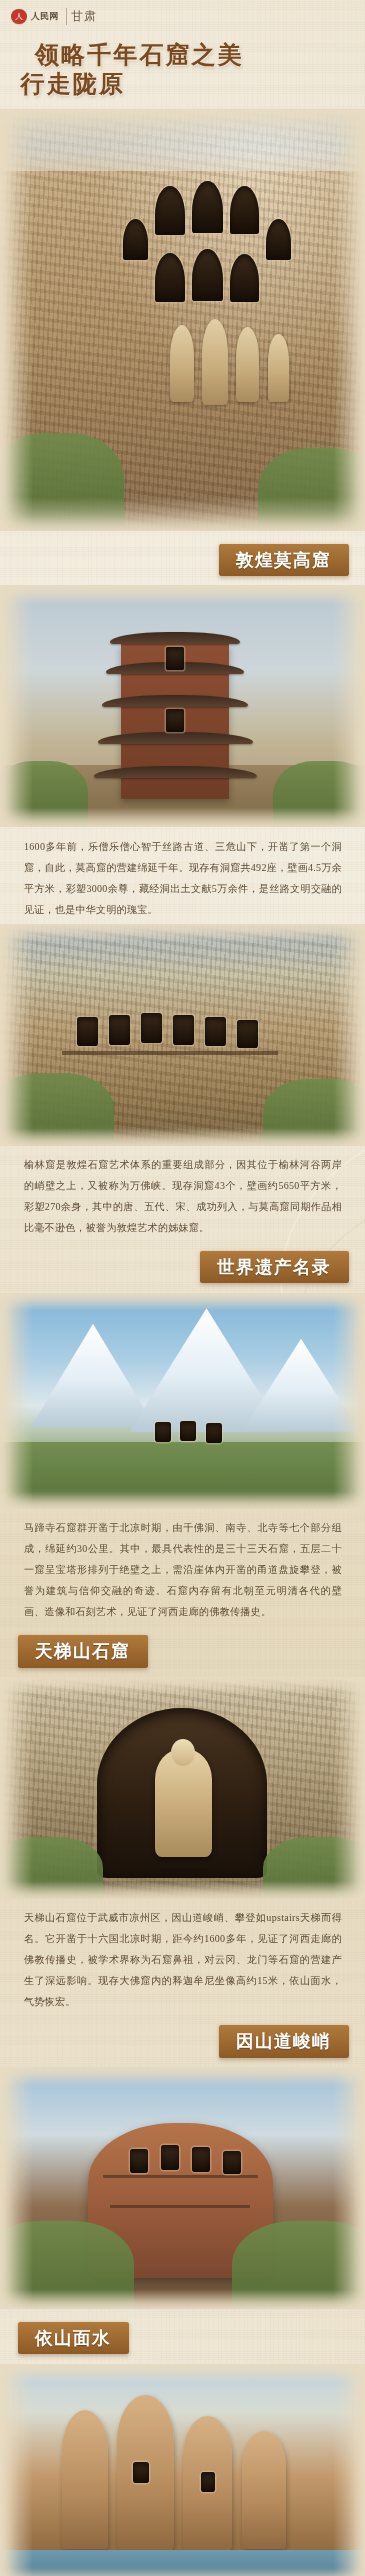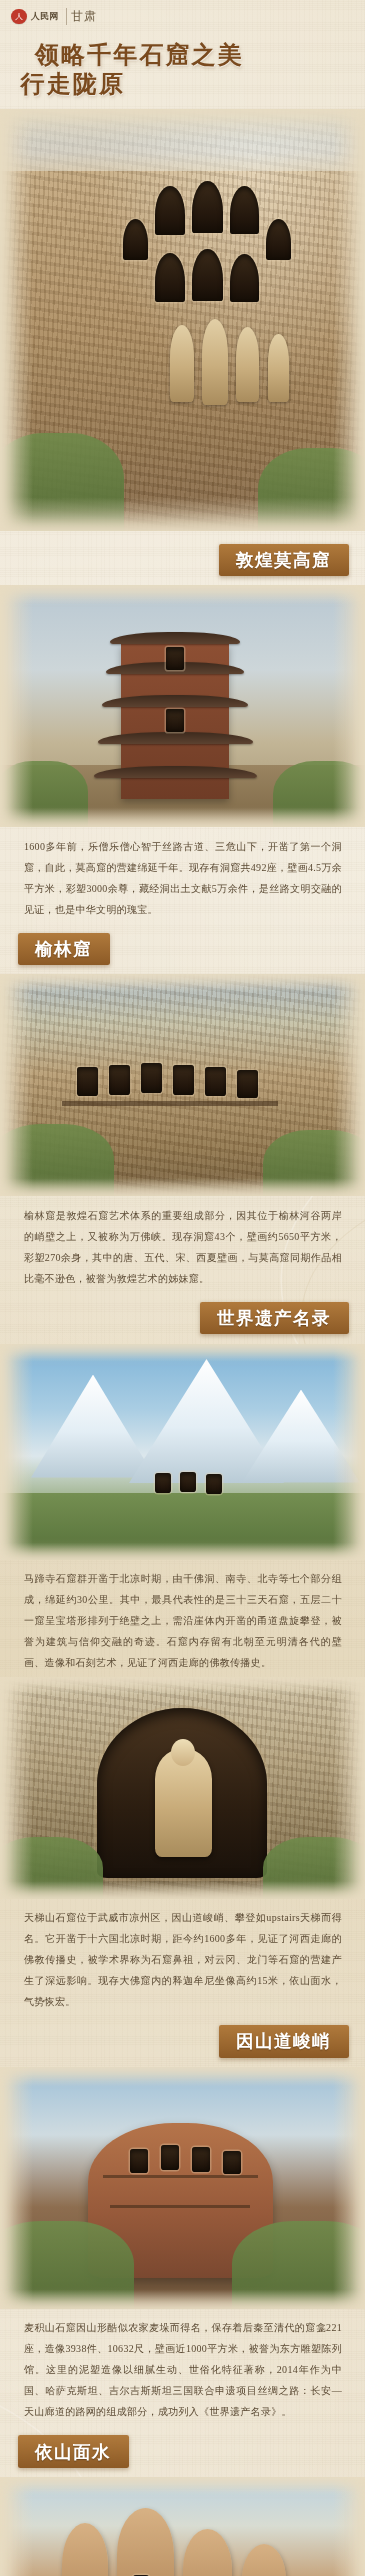--- a/index.html
+++ b/index.html
@@ -303,59 +303,59 @@
       <div class="niche" style="left:166px;top:62px;width:17.5px;height:23px;border-radius:2.1px"></div>
       <div class="niche" style="left:166px;top:124px;width:17.5px;height:23px;border-radius:2.1px"></div>
       <div class="green" style="left:-5.2px;bottom:-10.3px;width:93px;height:77px"></div>
       <div class="green" style="right:-10.3px;bottom:-15.5px;width:103px;height:82px"></div>
       <div class="soft-edge"></div>
       <div class="vignette"></div>
     </div>
 
     <p class="body-text">1600多年前，乐僧乐僧心智于丝路古道、三危山下，开凿了第一个洞窟，自此，莫高窟的营建绵延千年。现存有洞窟共492座，壁画4.5万余平方米，彩塑3000余尊，藏经洞出土文献5万余件，是丝路文明交融的见证，也是中华文明的瑰宝。</p>
 
-    <div class="sec-head left">
-      <div class="ribbon">榆林窟</div>
-    </div>
 
     <div class="photo scene-yulin">
       <div class="cliff-face"></div>
       <div class="niche" style="left:77px;top:93px;width:20.6px;height:29px;border-radius:3.1px"></div>
       <div class="niche" style="left:109px;top:91px;width:20.6px;height:30px;border-radius:3.1px"></div>
       <div class="niche" style="left:141px;top:89px;width:20.6px;height:30px;border-radius:3.1px"></div>
       <div class="niche" style="left:173px;top:91px;width:20.6px;height:30px;border-radius:3.1px"></div>
       <div class="niche" style="left:205px;top:93px;width:20.6px;height:29px;border-radius:3.1px"></div>
       <div class="niche" style="left:237px;top:96px;width:20.6px;height:28px;border-radius:3.1px"></div>
       <div class="stair" style="left:62px;top:127px;width:216px;height:4.1px"></div>
       <div class="green" style="left:-10.3px;bottom:-15.5px;width:124px;height:88px"></div>
       <div class="green" style="right:-10.3px;bottom:-15.5px;width:113px;height:82px"></div>
       <div class="soft-edge"></div>
       <div class="vignette"></div>
     </div>
 
-    <p class="body-text">榆林窟是敦煌石窟艺术体系的重要组成部分，因其位于榆林河谷两岸的峭壁之上，又被称为万佛峡。现存洞窟43个，壁画约5650平方米，彩塑270余身，其中的唐、五代、宋、西夏壁画，与莫高窟同期作品相比毫不逊色，被誉为敦煌艺术的姊妹窟。</p>
+    <p class="body-text">榆林窟是敦煌石窟艺术体系的重要组成部分，因其位于榆林河谷两岸的峭壁之上，又被称为万佛峡。现存洞窟43个，壁画约5650平方米，彩塑270余身，其中的唐、五代、宋、成功列入，与莫高窟同期作品相比毫不逊色，被誉为敦煌艺术的姊妹窟。</p>
 
     <div class="sec-head right">
       <div class="ribbon">世界遗产名录</div>
     </div>
 
     <div class="photo scene-mati">
       <div class="peak" style="left:31px;top:31px;width:124px;height:103px"></div>
       <div class="peak" style="left:129px;top:15.5px;width:155px;height:124px"></div>
       <div class="peak" style="left:242px;top:46px;width:118px;height:93px"></div>
       <div class="green" style="left:-15.5px;bottom:-10.3px;width:407px;height:77px;border-radius:0"></div>
       <div class="niche" style="left:155px;top:129px;width:15.5px;height:20.6px;border-radius:3.1px"></div>
       <div class="niche" style="left:180px;top:128px;width:15.5px;height:20.6px;border-radius:3.1px"></div>
       <div class="niche" style="left:206px;top:130px;width:15.5px;height:20.6px;border-radius:3.1px"></div>
       <div class="soft-edge"></div>
       <div class="vignette"></div>
     </div>
 
     <p class="body-text">马蹄寺石窟群开凿于北凉时期，由千佛洞、南寺、北寺等七个部分组成，绵延约30公里。其中，最具代表性的是三十三天石窟，五层二十一窟呈宝塔形排列于绝壁之上，需沿崖体内开凿的甬道盘旋攀登，被誉为建筑与信仰交融的奇迹。石窟内存留有北朝至元明清各代的壁画、造像和石刻艺术，见证了河西走廊的佛教传播史。</p>
 
+    <div class="sec-head left">
+      <div class="ribbon">天梯山石窟</div>
+    </div>
 
     <div class="photo scene-tianti">
       <div class="cliff-face"></div>
 
       <div style="position:absolute;left:97px;top:31px;width:170px;height:170px;background:linear-gradient(180deg,#4a3520 0%,#2b1d10 60%,#19110a 100%);border-radius:50% 50% 6% 6% / 45% 45% 4% 4%;box-shadow:inset 0 5.2px 12.4px rgba(0,0,0,.7),0 0 0 3.1px rgba(190,165,125,.35);"></div>
 
       <div style="position:absolute;left:155px;top:72px;width:57px;height:108px;background:linear-gradient(180deg,#e6d2a7 0%,#c8ab79 55%,#a88c5c 100%);border-radius:46% 46% 12% 12% / 28% 28% 8% 8%;box-shadow:0 2.1px 5.2px rgba(0,0,0,.45);"></div>
       <div style="position:absolute;left:171px;top:62px;width:24px;height:27px;border-radius:50%;background:linear-gradient(180deg,#eedfb8 0%,#cdb182 100%);"></div>
       <div class="green" style="left:-10.3px;bottom:-15.5px;width:113px;height:77px"></div>
       <div class="green" style="right:-10.3px;bottom:-15.5px;width:113px;height:77px"></div>
@@ -376,21 +376,20 @@
       <div class="niche" style="left:130px;top:82px;width:17.5px;height:24px;border-radius:3.1px"></div>
       <div class="niche" style="left:161px;top:78px;width:17.5px;height:25px;border-radius:3.1px"></div>
       <div class="niche" style="left:192px;top:80px;width:17.5px;height:25px;border-radius:3.1px"></div>
       <div class="niche" style="left:223px;top:84px;width:17.5px;height:23px;border-radius:3.1px"></div>
       <div class="green" style="left:-20.6px;bottom:-20.6px;width:155px;height:108px"></div>
       <div class="green" style="right:-20.6px;bottom:-20.6px;width:155px;height:108px"></div>
       <div class="soft-edge"></div>
       <div class="vignette"></div>
     </div>
 
-    <p class="body-text">麦积山石窟因山形酷似农家麦垛而得名，保存着后秦至清代的窟龛221座，造像3938件、10632尺，壁画近1000平方米，被誉为东方雕塑陈列馆。这里的泥塑造像以细腻生动、世俗化特征著称，2014年作为中国、哈萨克斯坦、吉尔吉斯斯坦三国联合申遗项目丝绸之路：长安—天山廊道的路网的组成部分，成功列入《世界遗产名录》。</p>
 
     <div class="sec-head left">
       <div class="ribbon">依山面水</div>
     </div>
 
     <div class="photo scene-bingling">
       <div class="tower-rock" style="left:62px;top:46px;width:46px;height:139px"></div>
       <div class="tower-rock" style="left:117px;top:31px;width:57px;height:155px"></div>
       <div class="tower-rock" style="left:183px;top:52px;width:49px;height:134px"></div>
       <div class="tower-rock" style="left:242px;top:67px;width:44px;height:118px"></div>

